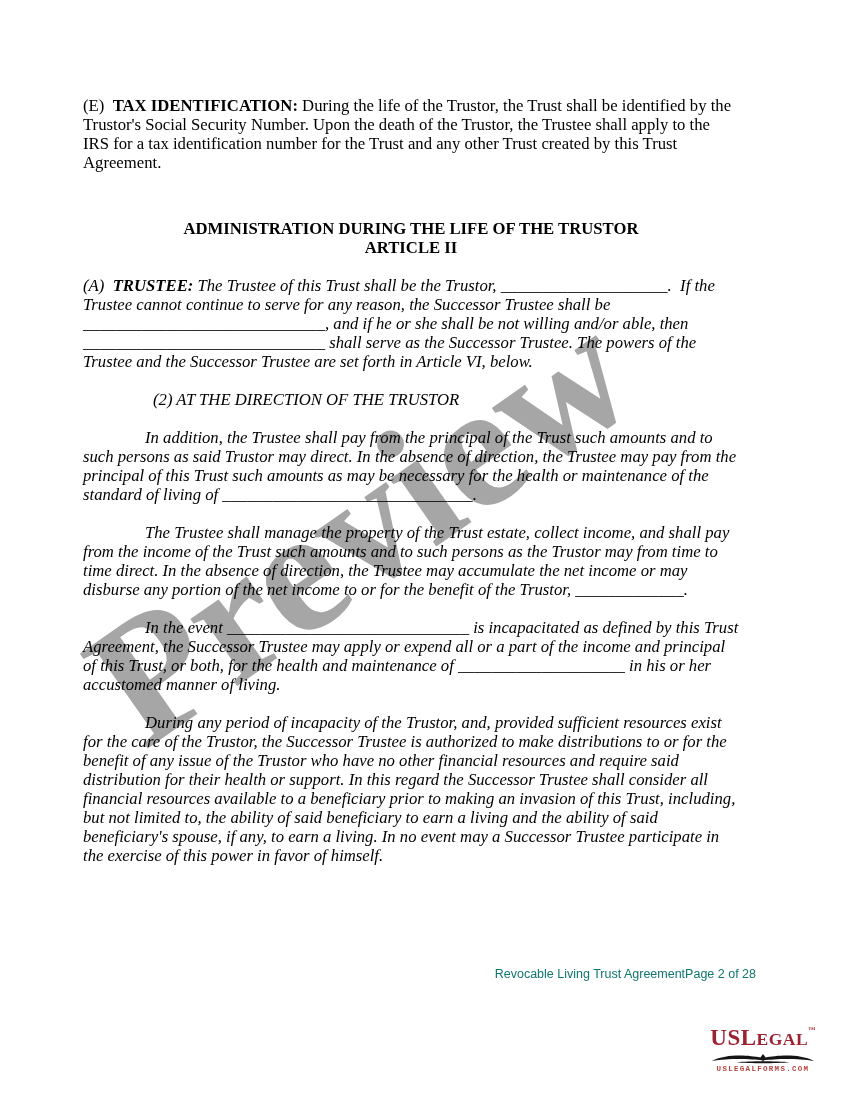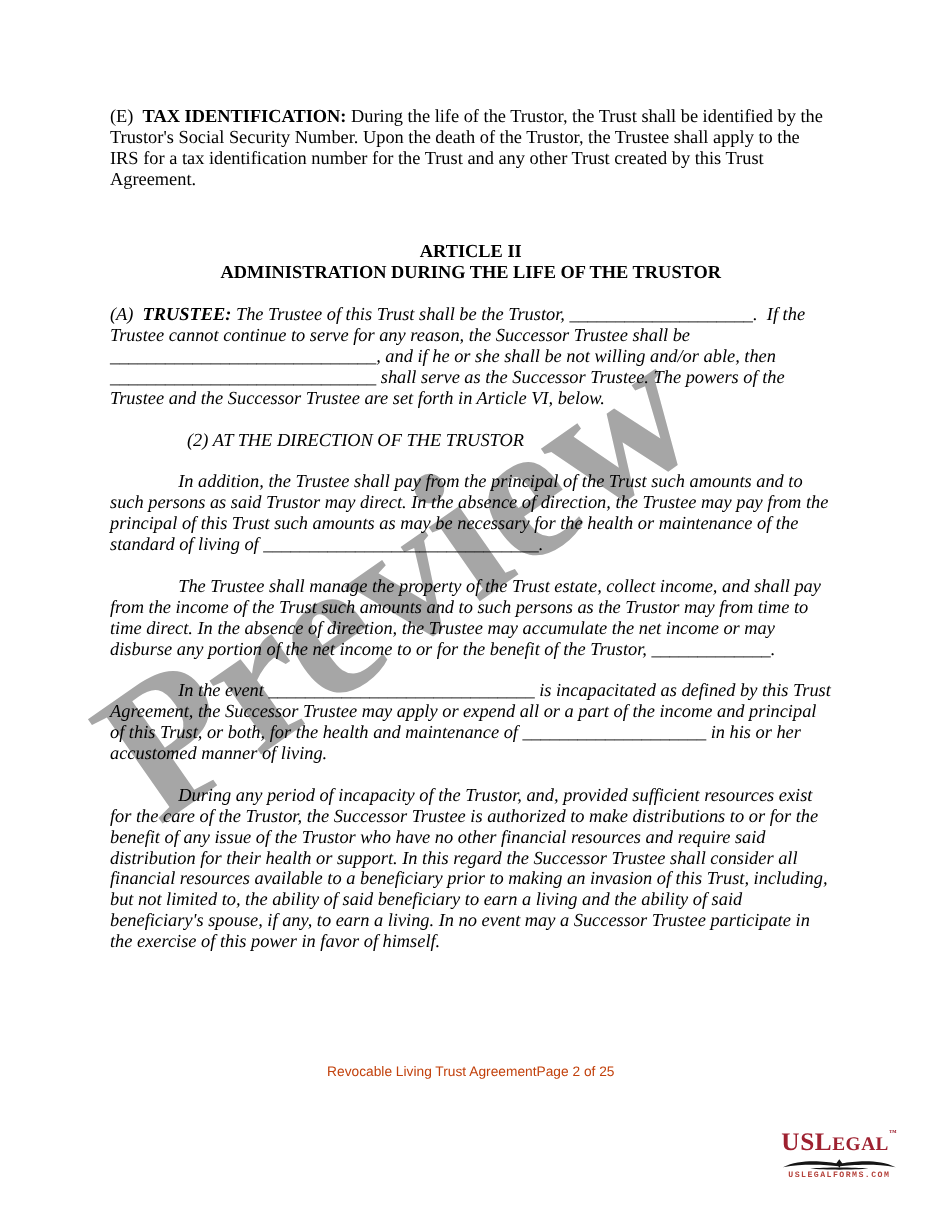--- a/index.html
+++ b/index.html
@@ -19,41 +19,41 @@
     font-size:178px;
     line-height:205px;
     color:#a6a6a6;
     transform:rotate(-35deg);
     white-space:nowrap;
     z-index:1;
     user-select:none;
   }
   .content {
     position:absolute;
-    left:100px; top:96px;
+    left:83px; top:96px;
     width:656px;
     z-index:2;
     font-size:16.7px;
     line-height:19px;
   }
   .para { margin:0; white-space:pre-wrap; }
   .indent { text-indent:62px; }
   .mt1 { margin-top:19px;font-style:italic; }
   .mt-article { margin-top:47px; }
   .article-heading { text-align:center; font-weight:bold; }
   .sub-heading { padding-left:70px; }
   b.title { font-weight:bold; }
   .footer {
     position:absolute;
     left:100px; width:656px; top:967px;
     display:flex;
-    justify-content:center;
+    justify-content:flex-end;
     font-family:"Liberation Sans", sans-serif;
     font-size:12.5px;
-    color:#c2410c;
+    color:#0f766e;
     z-index:2;
   }
   .logo {
     position:absolute;
     left:704px; top:1026px;
     width:118px;
     text-align:center;
     z-index:2;
     cursor:pointer;
   }
@@ -86,43 +86,43 @@
 </head>
 <body>
 
 <div class="watermark">Preview</div>
 
 <div class="content">
 
   <p class="para"><span>(E)  </span><b class="title">TAX IDENTIFICATION:</b><span> During the life of the Trustor, the Trust shall be identified by the Trustor's Social Security Number. Upon the death of the Trustor, the Trustee shall apply to the IRS for a tax identification number for the Trust and any other Trust created by this Trust Agreement.</span></p>
 
   <div class="article-heading mt-article">
+    <div>ADMINISTRATION DURING THE LIFE OF THE TRUSTOR</div>
     <div>ARTICLE II</div>
-    <div>ADMINISTRATION DURING THE LIFE OF THE TRUSTOR</div>
   </div>
 
   <p class="para mt1"><span>(A)  </span><b class="title">TRUSTEE:</b><span> The Trustee of this Trust shall be the Trustor, ____________________.  If the Trustee cannot continue to serve for any reason, the Successor Trustee shall be _____________________________, and if he or she shall be not willing and/or able, then _____________________________ shall serve as the Successor Trustee. The powers of the Trustee and the Successor Trustee are set forth in Article VI, below.</span></p>
 
 
   <p class="para mt1 sub-heading">(2) AT THE DIRECTION OF THE TRUSTOR</p>
 
   <p class="para mt1 indent">In addition, the Trustee shall pay from the principal of the Trust such amounts and to such persons as said Trustor may direct. In the absence of direction, the Trustee may pay from the principal of this Trust such amounts as may be necessary for the health or maintenance of the standard of living of ______________________________.</p>
 
   <p class="para mt1 indent">The Trustee shall manage the property of the Trust estate, collect income, and shall pay from the income of the Trust such amounts and to such persons as the Trustor may from time to time direct. In the absence of direction, the Trustee may accumulate the net income or may disburse any portion of the net income to or for the benefit of the Trustor, _____________.</p>
 
 
   <p class="para mt1 indent">In the event _____________________________ is incapacitated as defined by this Trust Agreement, the Successor Trustee may apply or expend all or a part of the income and principal of this Trust, or both, for the health and maintenance of ____________________ in his or her accustomed manner of living.</p>
 
   <p class="para mt1 indent">During any period of incapacity of the Trustor, and, provided sufficient resources exist for the care of the Trustor, the Successor Trustee is authorized to make distributions to or for the benefit of any issue of the Trustor who have no other financial resources and require said distribution for their health or support. In this regard the Successor Trustee shall consider all financial resources available to a beneficiary prior to making an invasion of this Trust, including, but not limited to, the ability of said beneficiary to earn a living and the ability of said beneficiary's spouse, if any, to earn a living. In no event may a Successor Trustee participate in the exercise of this power in favor of himself.</p>
 
 </div>
 
 <div class="footer">
   <span>Revocable Living Trust Agreement</span>
-  <span>Page 2 of 25</span>
+  <span>Page 2 of 28</span>
 </div>
 
 <div class="logo">
   <div class="logo-text"><span>USL</span><span class="logo-small">EGAL</span><span class="tm">™</span></div>
   <svg class="eagle" width="106" height="13" viewBox="0 0 120 14" xmlns="http://www.w3.org/2000/svg">
     <path fill="#151515" d="M2 11 C20 2 45 5 57 7 L60 3 L63 7 C75 5 100 2 118 11 C95 7 72 9 61 10 L60 12 L59 10 C48 9 25 7 2 11 Z"></path>
     <path fill="#151515" d="M30 12.5 C45 11 75 11 90 12.5 C75 14 45 14 30 12.5 Z"></path>
   </svg>
   <div class="site">USLEGALFORMS.COM</div>
 </div>

